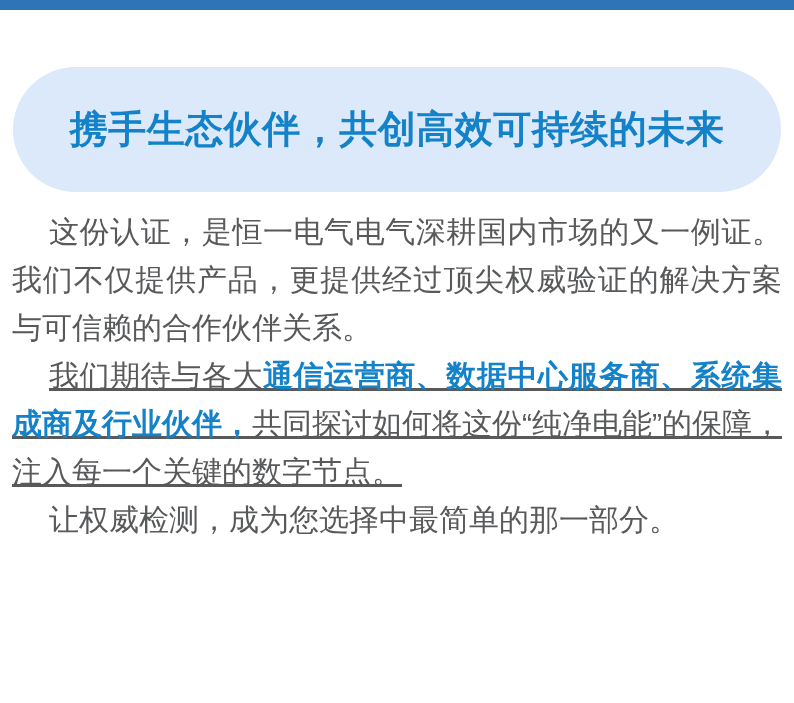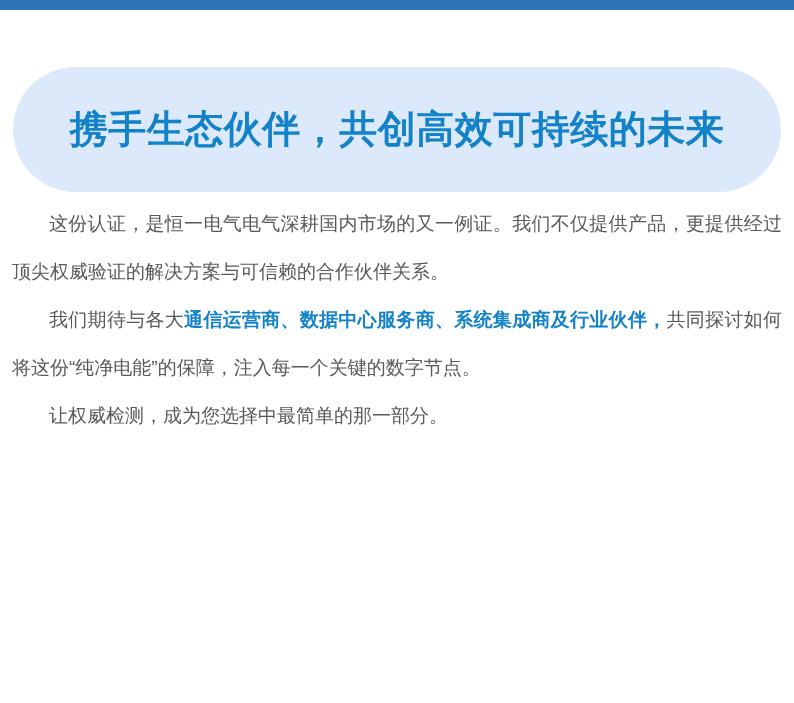--- a/index.html
+++ b/index.html
@@ -33,32 +33,32 @@
     justify-content: center;
   }
   .banner-title {
     color: #1482C8;
     font-size: 38px;
     font-weight: 700;
     letter-spacing: 0.5px;
     white-space: nowrap;
   }
   .content {
-    padding: 8px 12px;
+    padding: 16px 12px;
     color: #58595B;
-    font-size: 19px;
+    font-size: 30px;
     line-height: 48px;
     text-align: justify;
   }
   .content p {
     margin: 0;
     text-indent: 37px;
   }
   .p1 { margin-top: 88px; }
-  .p2 { margin-top: 19px; }
+  .p2 { margin-top: 19px; text-decoration: underline; }
   .p3 { margin-top: 30px; font-weight: 400; }
   .highlight {
     color: #1482C8;
     font-weight: 700;
   }
 </style>
 </head>
 <body>
 
 <div class="page">

